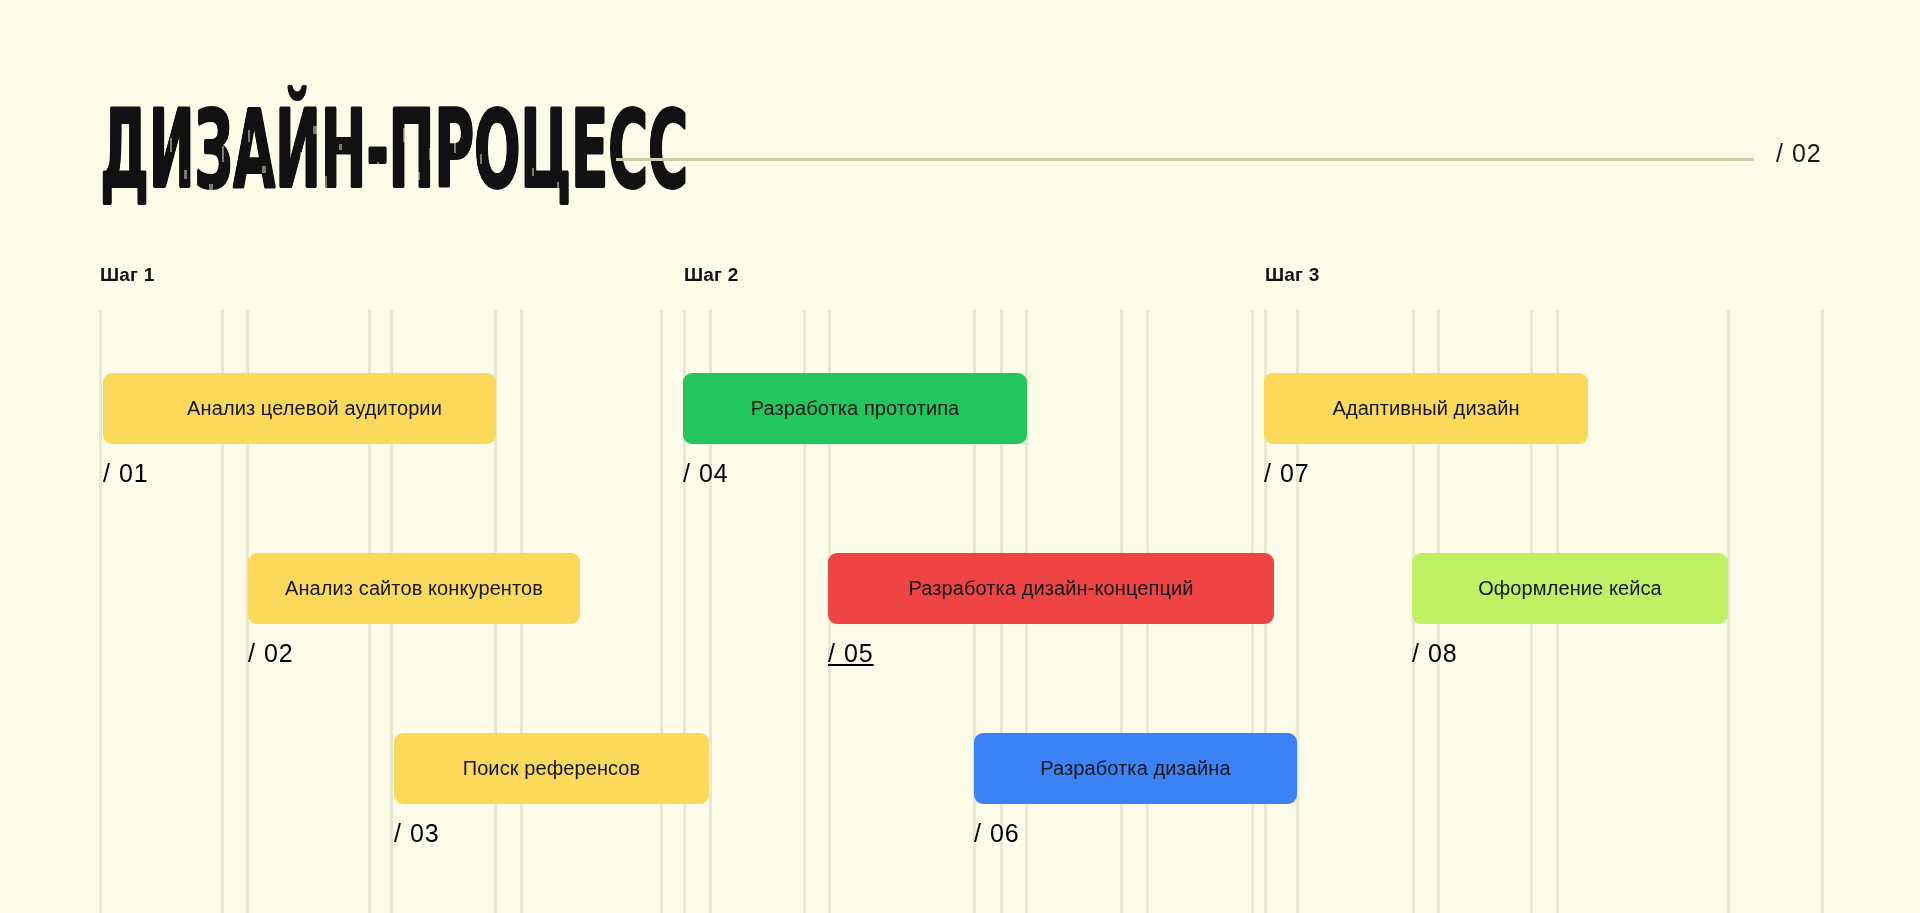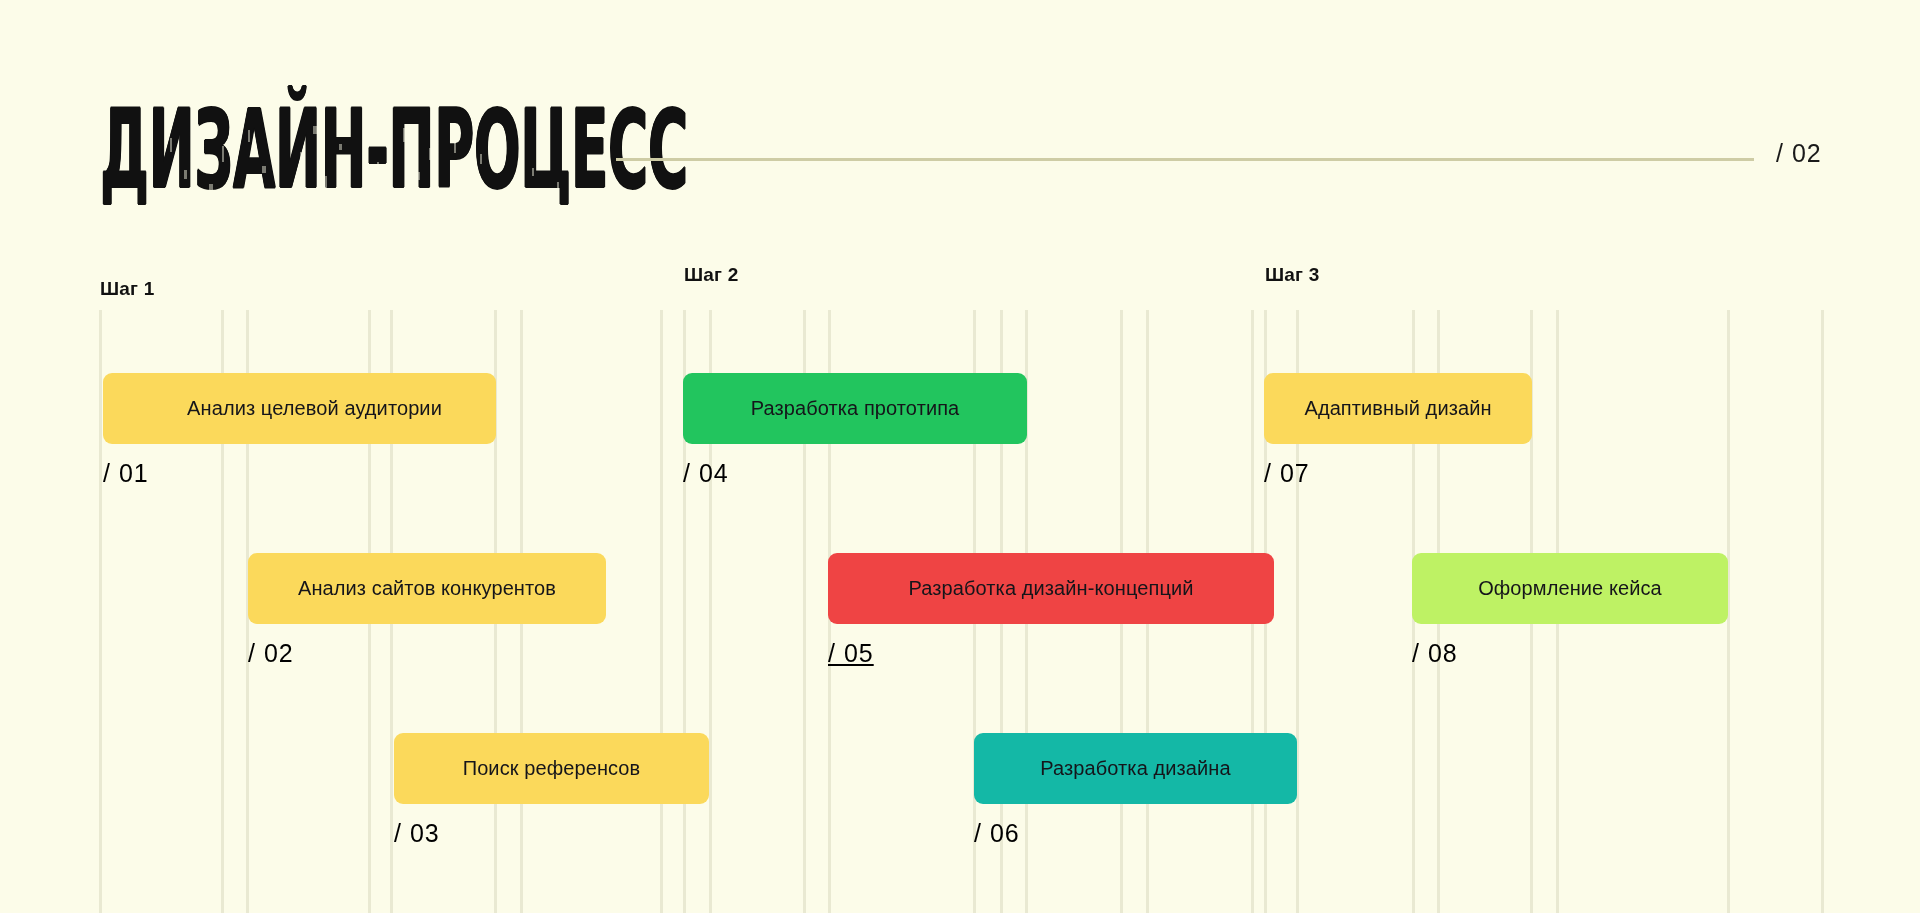--- a/index.html
+++ b/index.html
@@ -191,50 +191,50 @@
       <rect x="449" y="36" width="3" height="11"></rect>
       <rect x="461" y="86" width="2" height="7"></rect>
       <rect x="473" y="62" width="4" height="9"></rect>
     </g>
   </svg>
 
   <div id="headrule"></div>
   <div id="page-num">/ 02</div>
 
   <div id="steps-layer">
-      <div class="step-label" style="left: 100px; margin-top: 14px;">Шаг 1</div>
+      <div class="step-label" style="left: 100px;">Шаг 1</div>
       <div class="step-label" style="left: 684px;">Шаг 2</div>
       <div class="step-label" style="left: 1265px;">Шаг 3</div>
     </div>
   <div id="cards-layer">
       <div class="card" style="left: 103px; top: 373px; width: 393px; background: rgb(251, 217, 91); padding-left: 44px;">
         <span class="card-label">Анализ целевой аудитории</span>
       </div>
       <div class="card-num" style="left: 103px; top: 459px;">/ 01</div>
-      <div class="card" style="left: 248px; top: 553px; width: 358px; background: rgb(251, 217, 91);">
+      <div class="card" style="left: 248px; top: 553px; width: 332px; background: rgb(251, 217, 91);">
         <span class="card-label">Анализ сайтов конкурентов</span>
       </div>
       <div class="card-num" style="left: 248px; top: 639px;">/ 02</div>
       <div class="card" style="left: 394px; top: 733px; width: 315px; background: rgb(251, 217, 91);">
         <span class="card-label">Поиск референсов</span>
       </div>
       <div class="card-num" style="left: 394px; top: 819px;">/ 03</div>
       <div class="card" style="left: 683px; top: 373px; width: 344px; background: #22c55e;">
         <span class="card-label">Разработка прототипа</span>
       </div>
       <div class="card-num" style="left: 683px; top: 459px;">/ 04</div>
       <div class="card" style="left: 828px; top: 553px; width: 446px; background: #ef4444;">
         <span class="card-label">Разработка дизайн-концепций</span>
       </div>
       <div class="card-num" style="left: 828px; top: 639px; text-decoration: underline;">/ 05</div>
-      <div class="card" style="left: 974px; top: 733px; width: 323px; background: #14b8a6;">
+      <div class="card" style="left: 974px; top: 733px; width: 323px; background: #3b82f6;">
         <span class="card-label">Разработка дизайна</span>
       </div>
       <div class="card-num" style="left: 974px; top: 819px;">/ 06</div>
-      <div class="card" style="left: 1264px; top: 373px; width: 268px; background: rgb(251, 217, 91);">
+      <div class="card" style="left: 1264px; top: 373px; width: 324px; background: rgb(251, 217, 91);">
         <span class="card-label">Адаптивный дизайн</span>
       </div>
       <div class="card-num" style="left: 1264px; top: 459px;">/ 07</div>
       <div class="card" style="left: 1412px; top: 553px; width: 316px; background: #bef264;">
         <span class="card-label">Оформление кейса</span>
       </div>
       <div class="card-num" style="left: 1412px; top: 639px;">/ 08</div>
     </div>
 
 </div>

